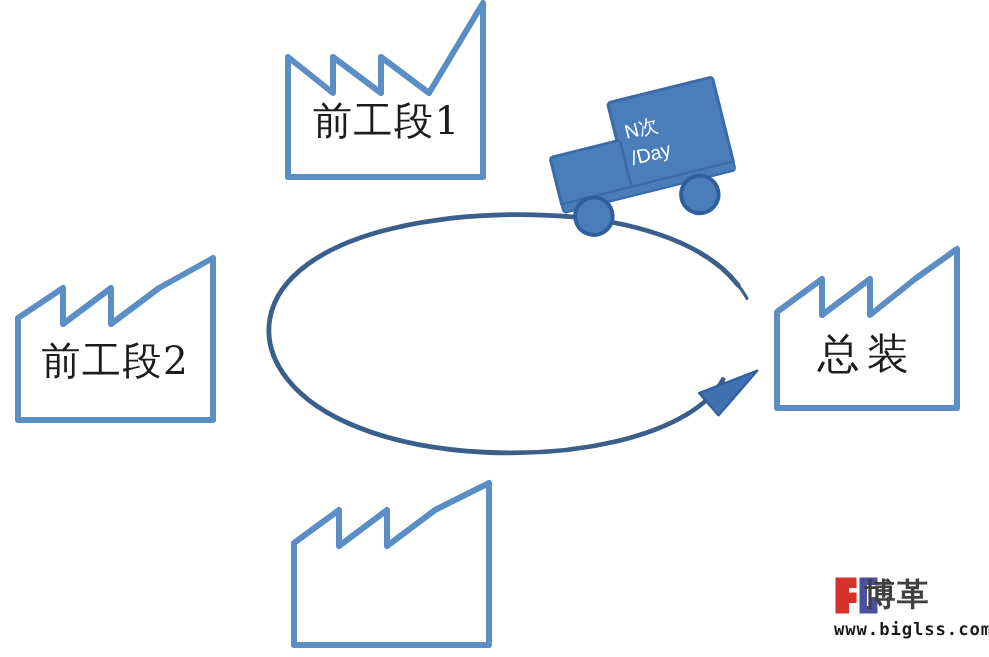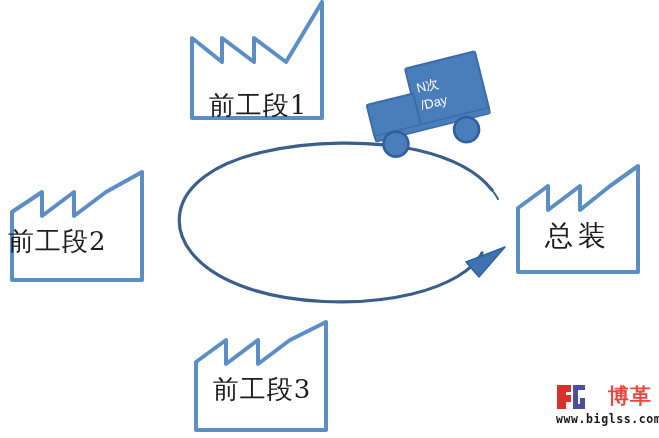--- a/index.html
+++ b/index.html
@@ -31,22 +31,22 @@
   }
   .node-label {
     position: absolute;
     font-family: "DejaVu Serif", "Liberation Serif", serif;
     color: #1c1c1c;
     white-space: nowrap;
     letter-spacing: 1px;
     line-height: 1;
     pointer-events: none;
   }
-  #label-pre1 { left: 190px; top: 68px; width: 136px; text-align: center; font-size: 26px; margin-top: 24px; }
-  #label-pre2 { left: 8px;  top: 228px; width: 138px; text-align: left; font-size: 26px; }
+  #label-pre1 { left: 190px; top: 68px; width: 136px; text-align: center; font-size: 26px; }
+  #label-pre2 { left: 8px;  top: 228px; width: 138px; text-align: center; font-size: 26px; }
   #label-pre3 { left: 194px; top: 376px; width: 136px; text-align: center; font-size: 26px; }
   #label-final{ left: 516px; top: 222px; width: 124px; text-align: center; font-size: 28px; letter-spacing: 5px; }
 
   
   #truck-label {
     position: absolute;
     left: 418px;
     top: 72px;
     width: 62px;
     transform: rotate(-14deg);
@@ -68,27 +68,27 @@
     width: 100px;
     height: 48px;
   }
   #logo-mark {
     position: absolute;
     left: 0; top: 0;
     width: 30px; height: 26px;
   }
   #logo-cn {
     position: absolute;
-    left: 52px;
+    left: 20px;
     top: 0px;
     font-family: "DejaVu Sans", "Liberation Sans", sans-serif;
     font-weight: bold;
     font-size: 21px;
     line-height: 25px;
-    color: #ef4444;
+    color: #404040;
     letter-spacing: 1px;
   }
   #logo-url {
     position: absolute;
     left: 0px;
     top: 28px;
     font-family: "DejaVu Sans Mono", "Liberation Mono", monospace;
     font-weight: bold;
     font-size: 11.5px;
     color: #1a1a1a;
@@ -149,21 +149,20 @@
       <circle cx="386" cy="137" r="12.5" fill="#4a7ebb" stroke="#2f5f9e" stroke-width="2.6"></circle>
       <circle cx="458" cy="140" r="12.5" fill="#4a7ebb" stroke="#2f5f9e" stroke-width="2.6"></circle>
     </g>
 
   </svg>
 
   <div class="node-label" id="label-pre1">前工段1</div>
 
   <div class="node-label" id="label-pre2">前工段2</div>
 
-  <div class="node-label" id="label-pre3">前工段3</div>
 
   <div class="node-label" id="label-final">总装</div>
 
   <div id="truck-label">
     <span class="l1">N次</span>
     <span class="l2">/Day</span>
   </div>
 
   <div id="logo">
     <svg id="logo-mark" viewBox="0 0 30 26" xmlns="http://www.w3.org/2000/svg">

